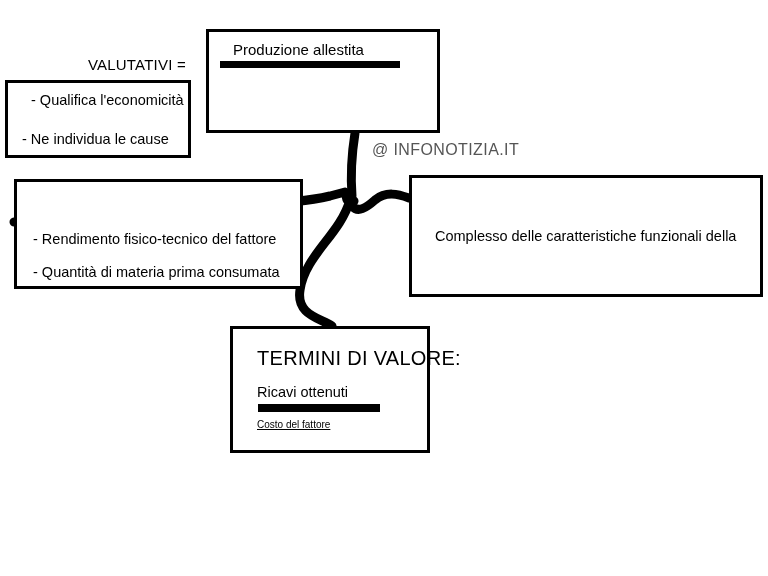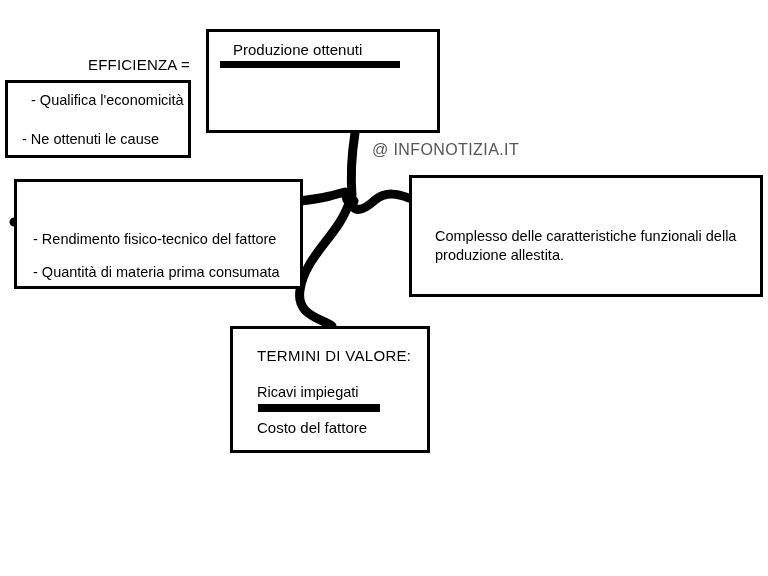--- a/index.html
+++ b/index.html
@@ -65,24 +65,24 @@
   #piano-item-2 { left: 33px; top: 265px; font-size: 14.5px; }
 
   
   #box-valutativi { left: 409px; top: 175px; width: 354px; height: 122px; }
   #val-title { left: 435px; top: 193px; font-size: 15px; letter-spacing: 0.3px; }
   #val-body-1 { left: 435px; top: 229px; font-size: 14.5px; text-align: center; }
   #val-body-2 { left: 435px; top: 248px; font-size: 14.5px; }
 
   
   #box-valore { left: 230px; top: 326px; width: 200px; height: 127px; }
-  #valore-title { left: 257px; top: 348px; font-size: 15px; letter-spacing: 0.3px; }
+  #valore-title { left: 257px; top: 348px; font-size: 20px; letter-spacing: 0.3px; }
   #valore-num { left: 257px; top: 385px; font-size: 14.5px; }
   #valore-bar { left: 258px; top: 404px; width: 122px; height: 8px; }
-  #valore-den { left: 257px; top: 420px; font-size: 15px; }
+  #valore-den { left: 257px; top: 420px; font-size: 10px; text-decoration: underline; }
 
   
   #watermark {
     left: 372px; top: 142px;
     font-size: 16px;
     color: #555555;
     letter-spacing: 0.4px;
   }
 </style>
 </head>
@@ -96,39 +96,38 @@
 
     <path d="M 354 201 L 347 200 L 345 192 L 330 196 C 300 203, 255 205, 205 202" fill="none" stroke="#000000" stroke-width="9" stroke-linecap="round" stroke-linejoin="round"></path>
 
     <path d="M 230 203 C 180 210, 110 215, 14 222" fill="none" stroke="#000000" stroke-width="9" stroke-linecap="round" stroke-linejoin="round"></path>
 
     <path d="M 352 206 C 358 213, 366 208, 375 200 C 386 191, 398 194, 409 198" fill="none" stroke="#000000" stroke-width="9" stroke-linecap="round" stroke-linejoin="round"></path>
 
     <path d="M 350 200 C 340 235, 305 255, 300 290 C 296 315, 320 318, 332 326" fill="none" stroke="#000000" stroke-width="9" stroke-linecap="round" stroke-linejoin="round"></path>
   </svg>
 
-  <div class="txt" id="lbl-efficienza">EFFICIENZA =</div>
+  <div class="txt" id="lbl-efficienza">VALUTATIVI =</div>
 
   <div class="box" id="box-definizione"></div>
   <div class="txt" id="def-line-1">- Qualifica l'economicità</div>
-  <div class="txt" id="def-line-2">- Ne ottenuti le cause</div>
+  <div class="txt" id="def-line-2">- Ne individua le cause</div>
 
   <div class="box" id="box-formula"></div>
-  <div class="txt" id="formula-num">Produzione ottenuti</div>
+  <div class="txt" id="formula-num">Produzione allestita</div>
   <div class="fracbar" id="formula-bar"></div>
 
   <div class="txt" id="watermark">@ INFONOTIZIA.IT</div>
 
   <div class="box" id="box-piano"></div>
   <div class="txt" id="piano-item-1">- Rendimento fisico-tecnico del fattore</div>
   <div class="txt" id="piano-item-2">- Quantità di materia prima consumata</div>
 
   <div class="box" id="box-valutativi"></div>
   <div class="txt" id="val-body-1">Complesso delle caratteristiche funzionali della</div>
-  <div class="txt" id="val-body-2">produzione allestita.</div>
 
   <div class="box" id="box-valore"></div>
   <div class="txt" id="valore-title">TERMINI DI VALORE:</div>
-  <div class="txt" id="valore-num">Ricavi impiegati</div>
+  <div class="txt" id="valore-num">Ricavi ottenuti</div>
   <div class="fracbar" id="valore-bar"></div>
   <div class="txt" id="valore-den">Costo del fattore</div>
 
 </div>
 
 </body></html>

